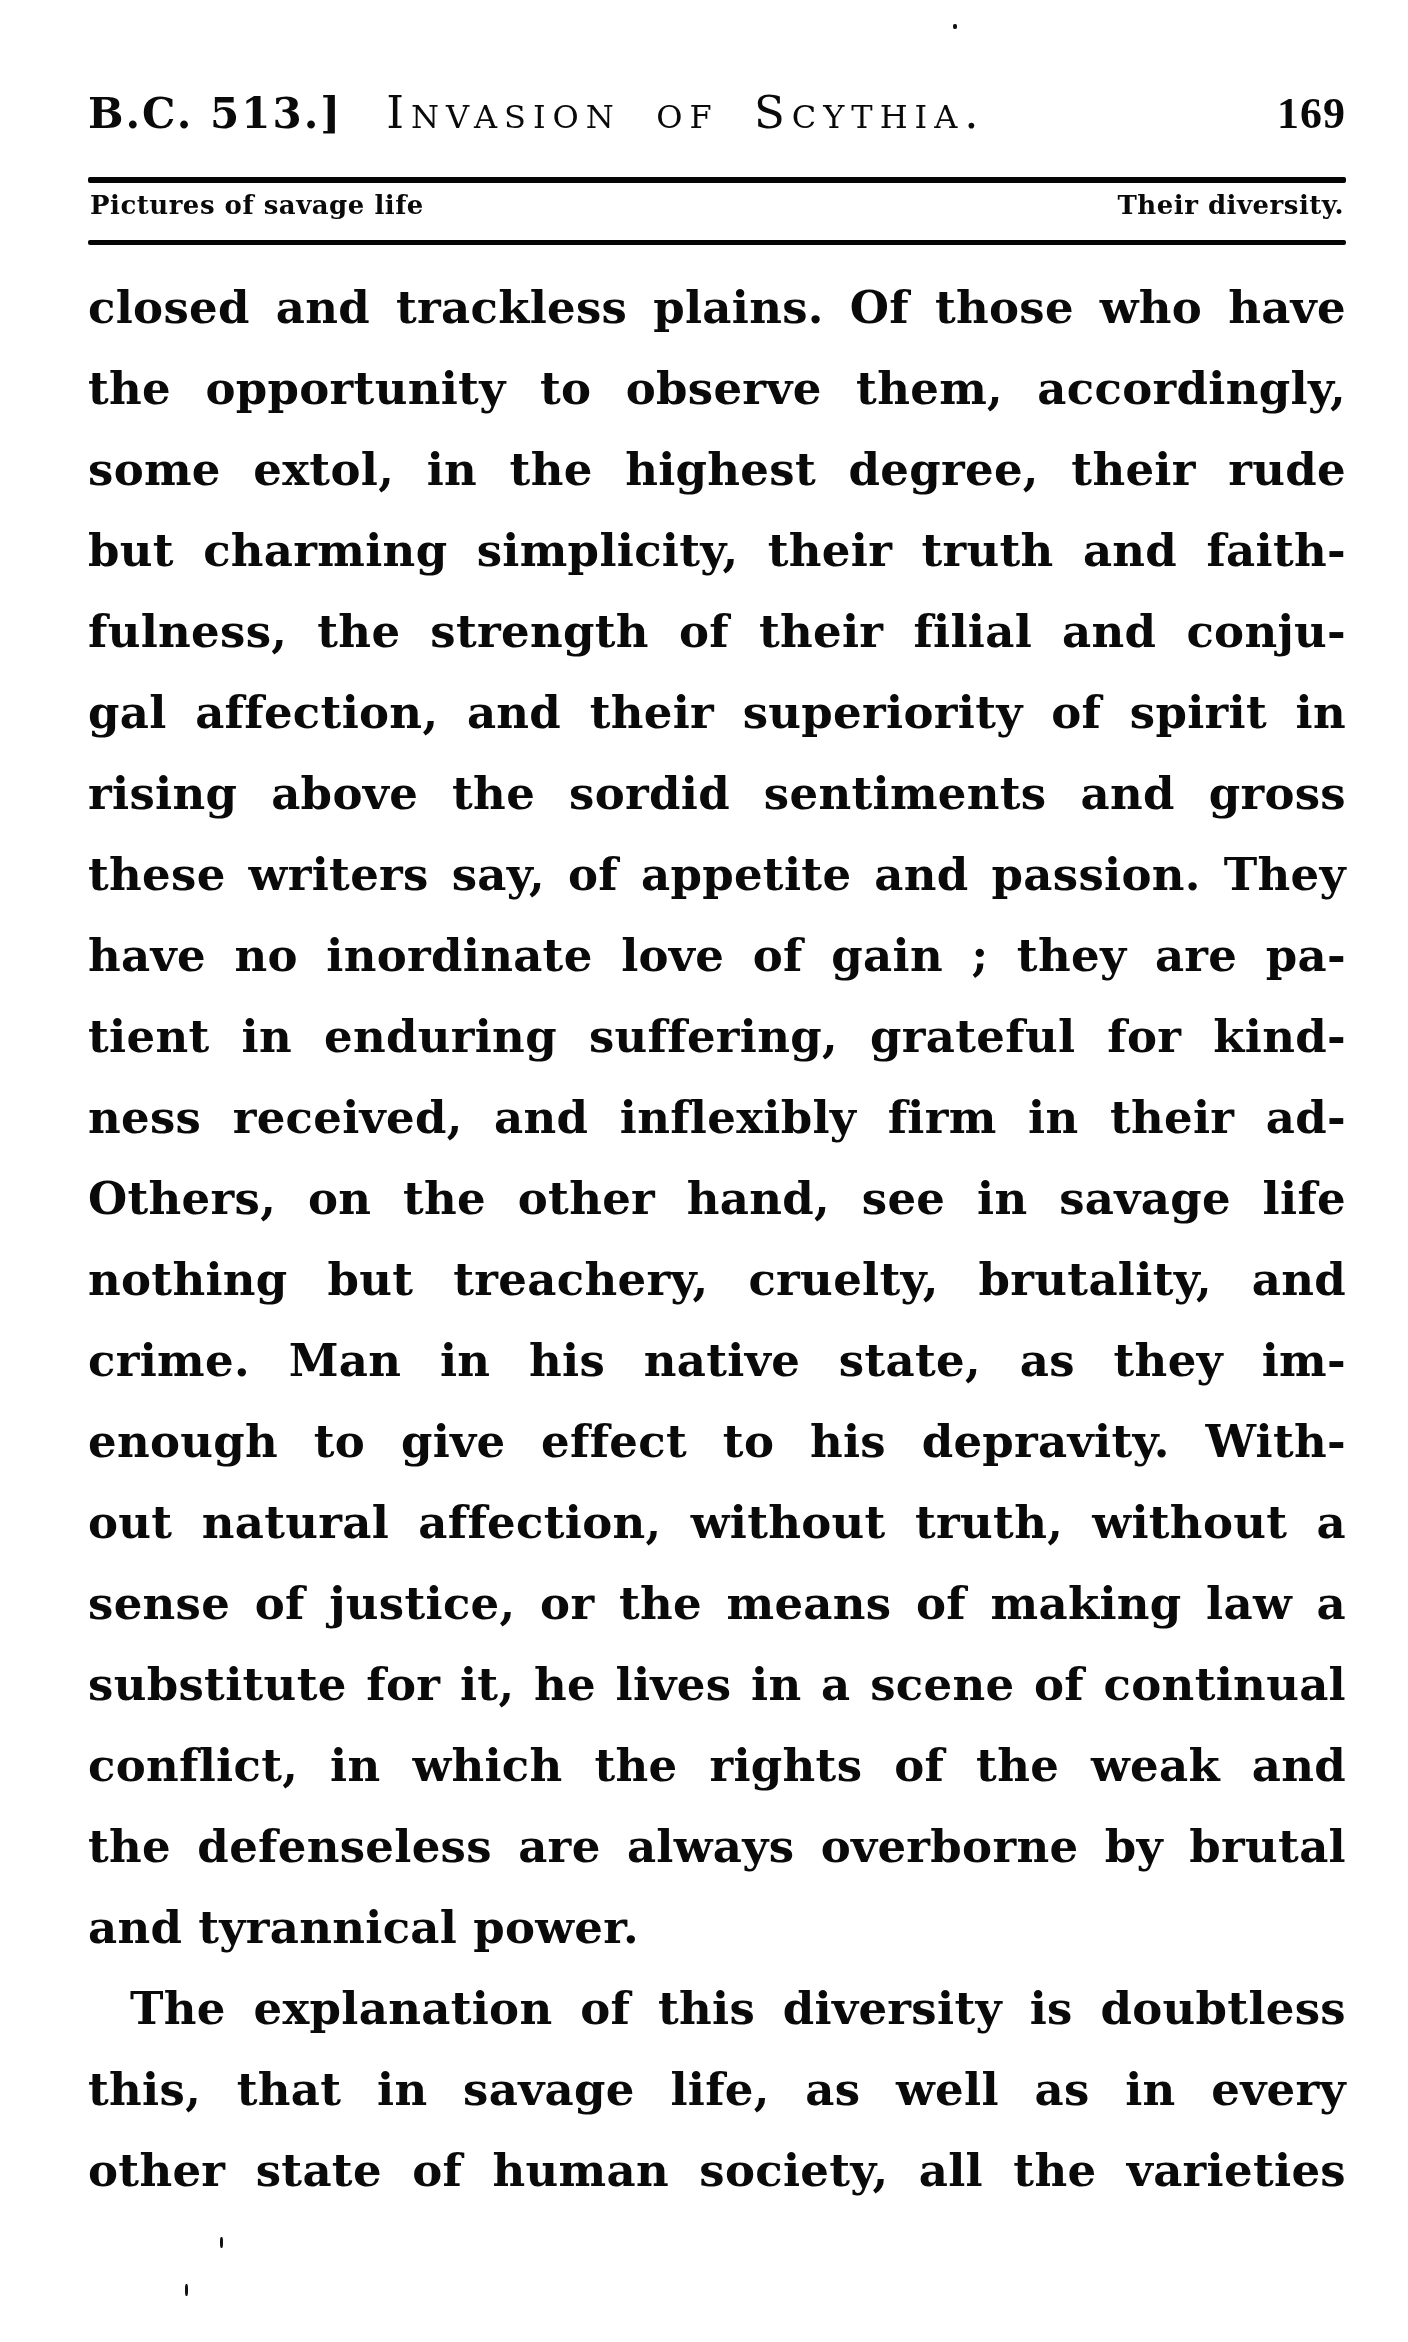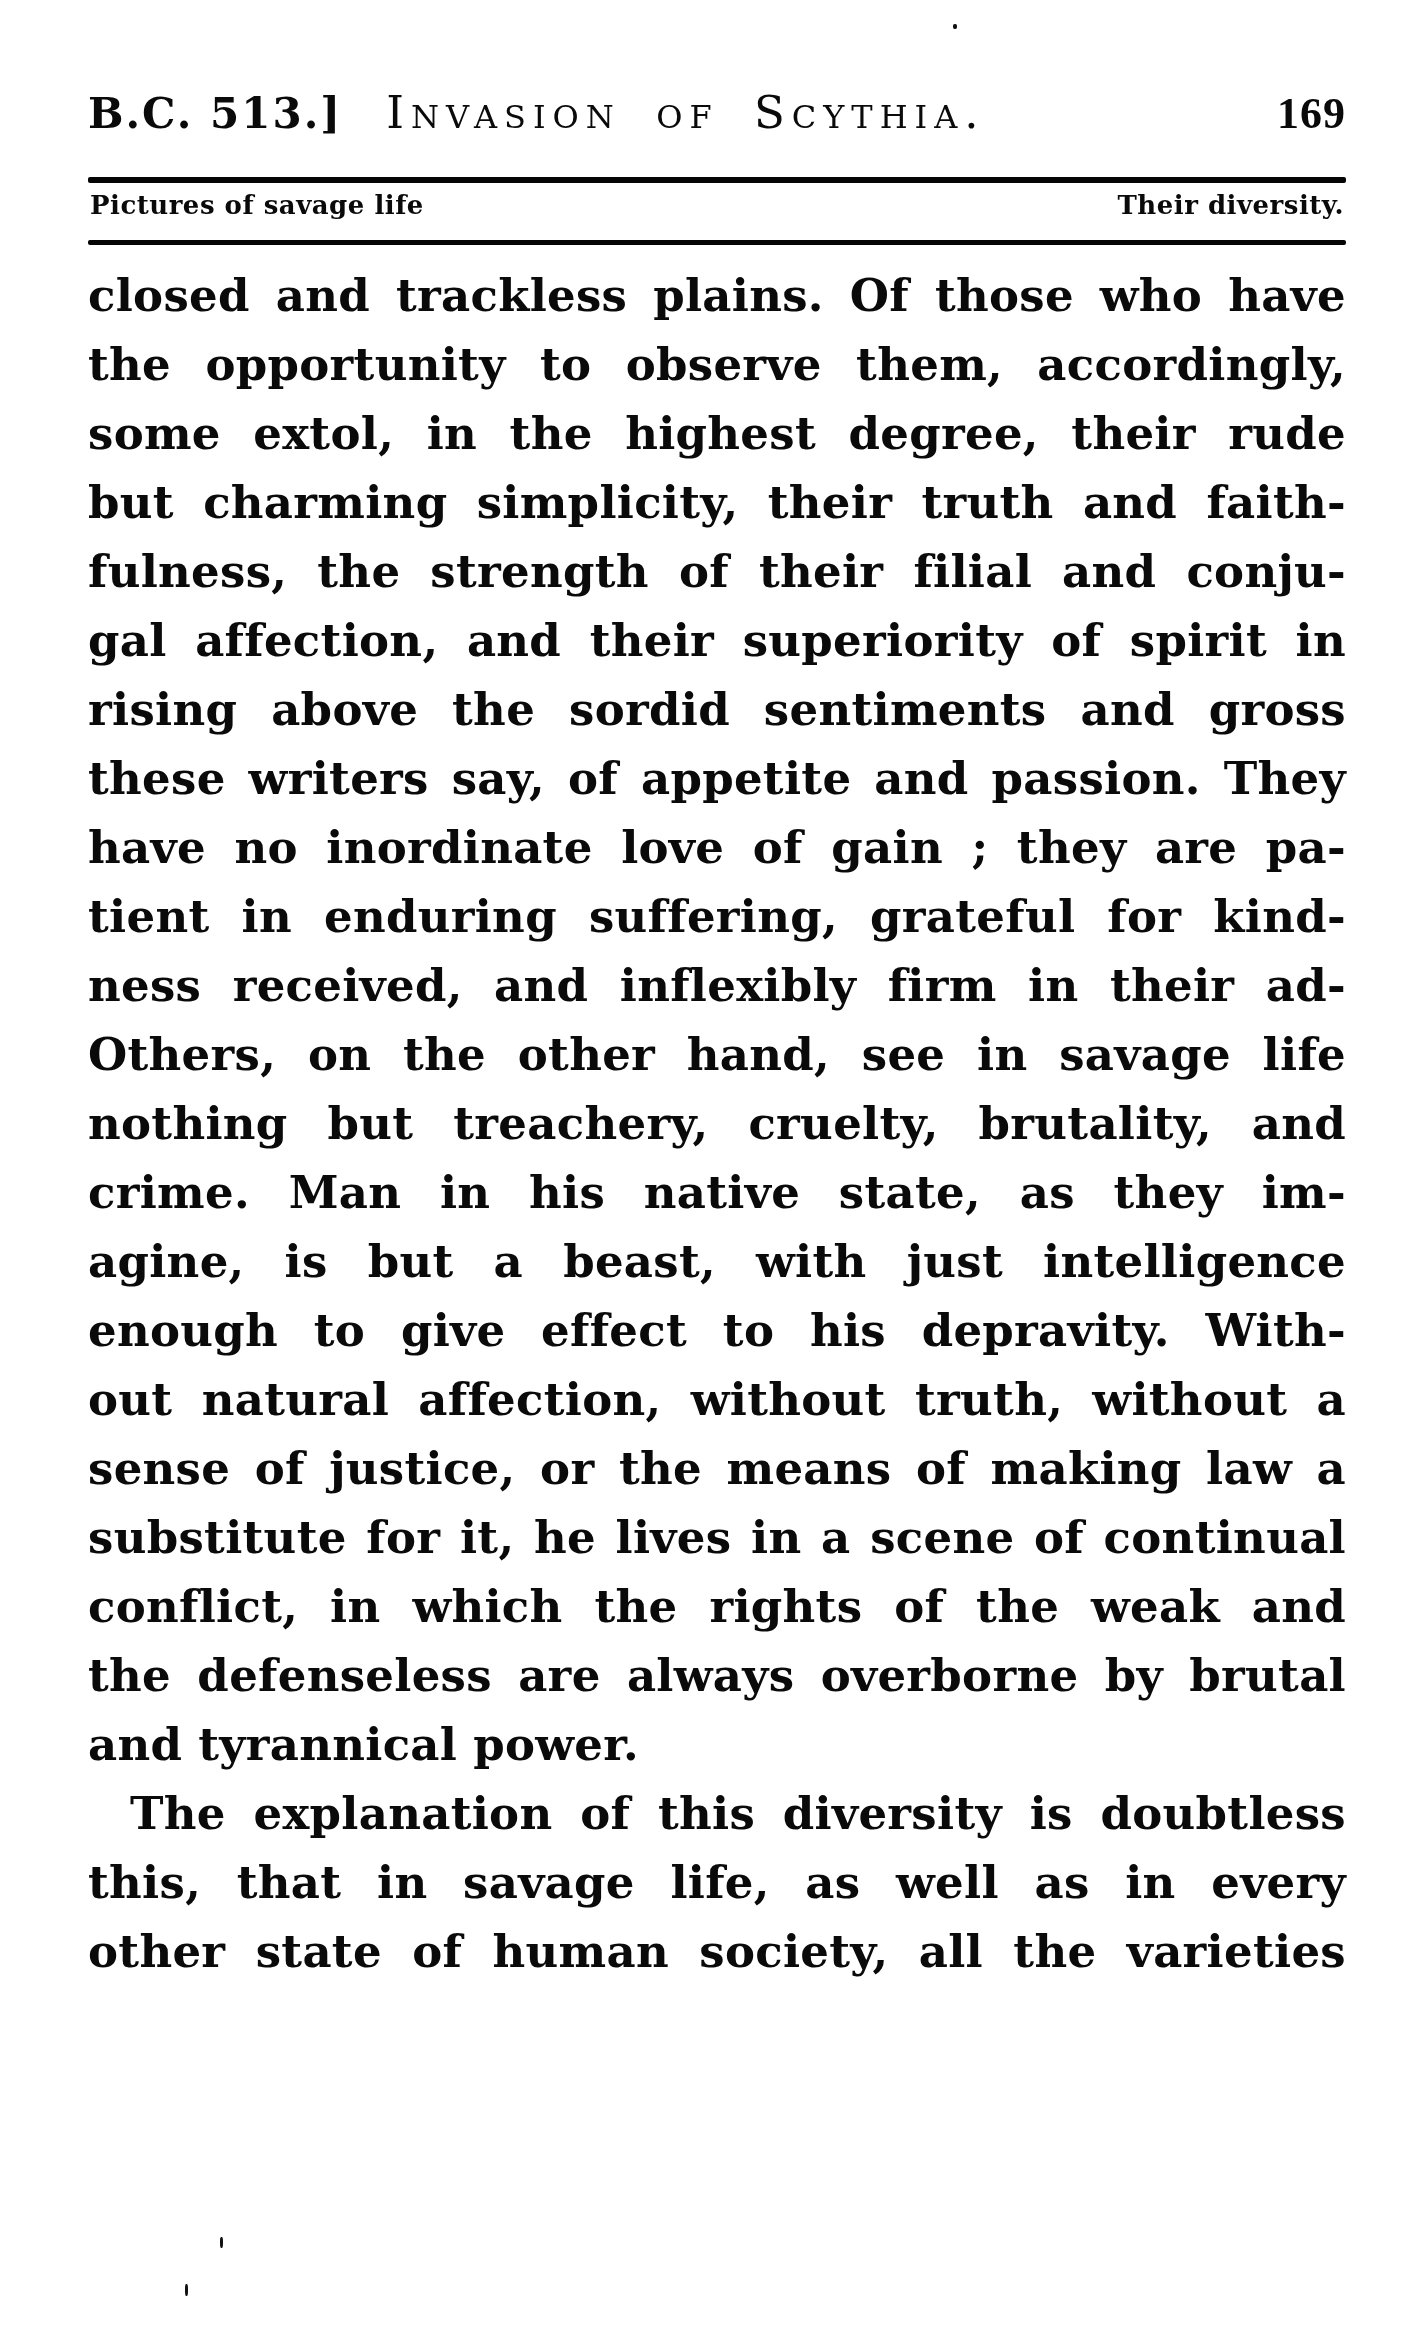--- a/index.html
+++ b/index.html
@@ -93,20 +93,21 @@
   .paragraph { margin: 0; }
   .line {
     height: 69px;
     line-height: 69px;
     font-size: 45px;
     font-weight: bold;
     text-align: justify;
     text-align-last: justify;
     letter-spacing: 0.3px;
     white-space: normal;
+    margin-top: 12px;
   }
   .line.indent { padding-left: 42px; }
   .line.no-justify { text-align-last: left; }
   
   .speck {
     position: absolute;
     background: #111;
     border-radius: 40%;
   }
   .speck-1 { left: 865px; top: 24px;  width: 4px; height: 5px; }
@@ -144,21 +145,20 @@
         <div class="line">fulness, the strength of their filial and conju-</div>
         <div class="line">gal affection, and their superiority of spirit in</div>
         <div class="line">rising above the sordid sentiments and gross</div>
         <div class="line">these writers say, of appetite and passion.  They</div>
         <div class="line">have no inordinate love of gain ; they are pa-</div>
         <div class="line">tient in enduring suffering, grateful for kind-</div>
         <div class="line">ness received, and inflexibly firm in their ad-</div>
         <div class="line">Others, on the other hand, see in savage life</div>
         <div class="line">nothing but treachery, cruelty, brutality, and</div>
         <div class="line">crime.  Man in his native state, as they im-</div>
-        <div class="line">agine, is but a beast, with just intelligence</div>
         <div class="line">enough to give effect to his depravity.  With-</div>
         <div class="line">out natural affection, without truth, without a</div>
         <div class="line">sense of justice, or the means of making law a</div>
         <div class="line">substitute for it, he lives in a scene of continual</div>
         <div class="line">conflict, in which the rights of the weak and</div>
         <div class="line">the defenseless are always overborne by brutal</div>
         <div class="line no-justify">and tyrannical power.</div>
       </div>
       <div class="paragraph">
         <div class="line indent">The explanation of this diversity is doubtless</div>

